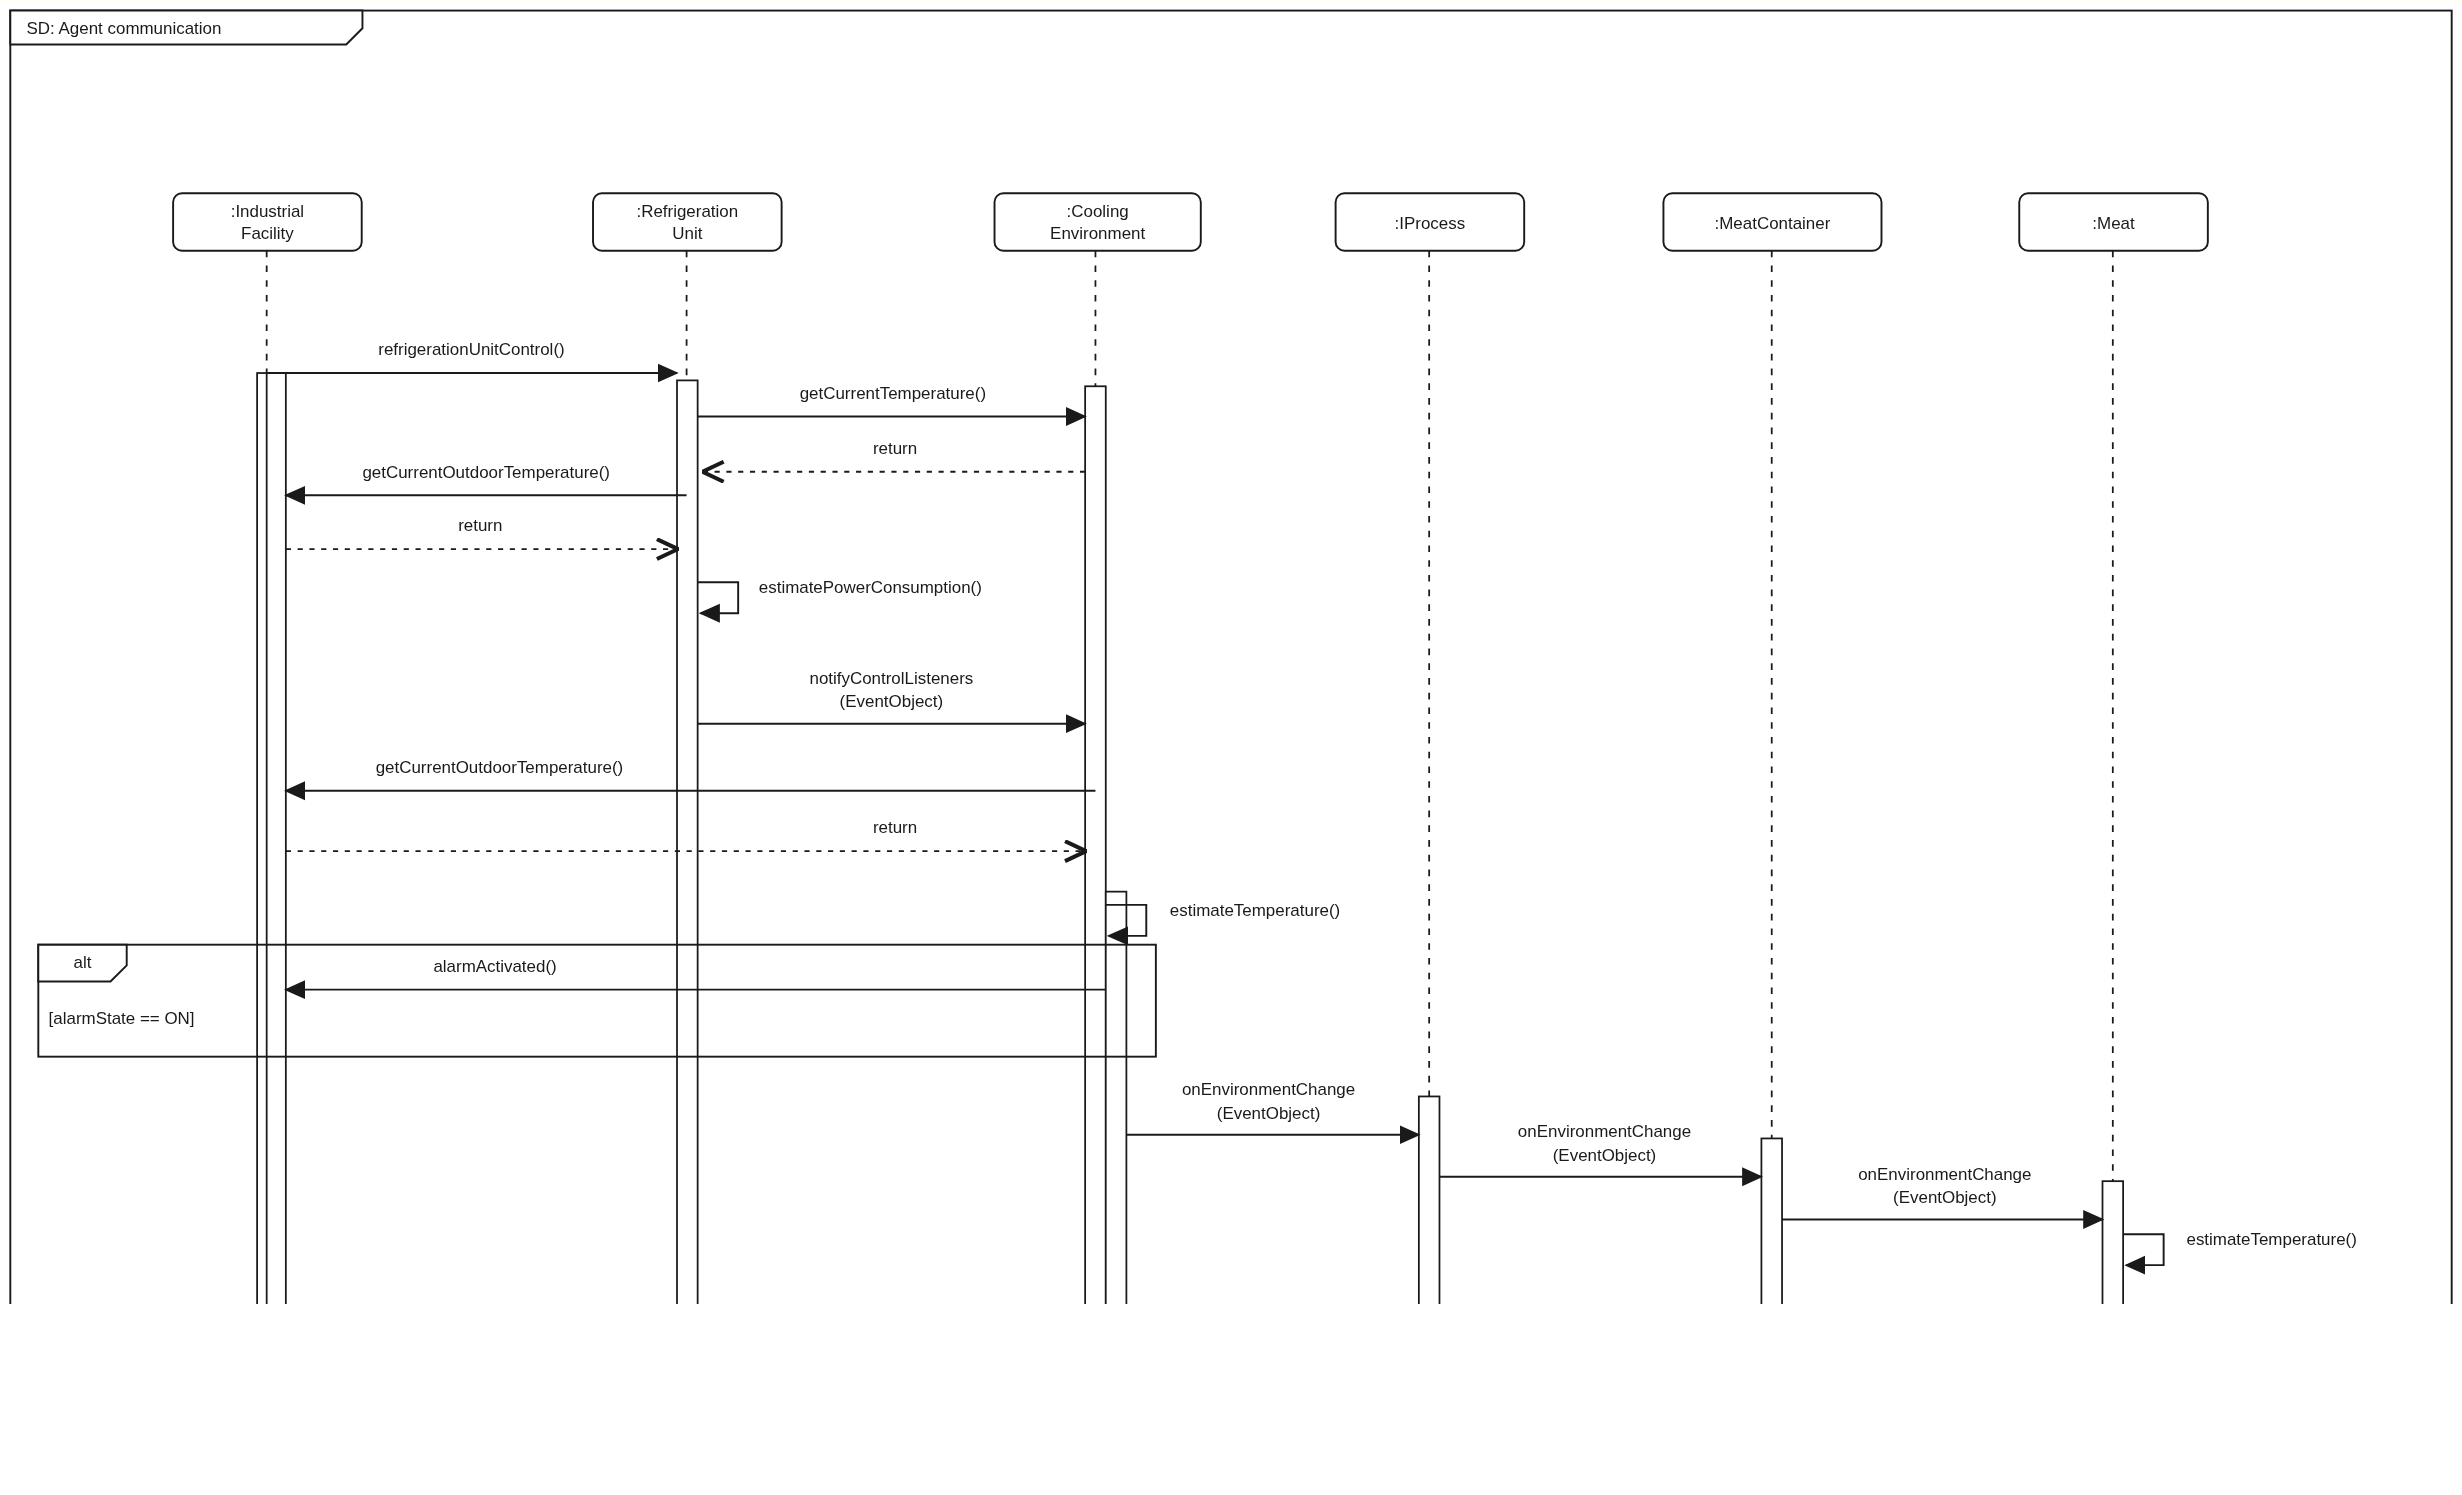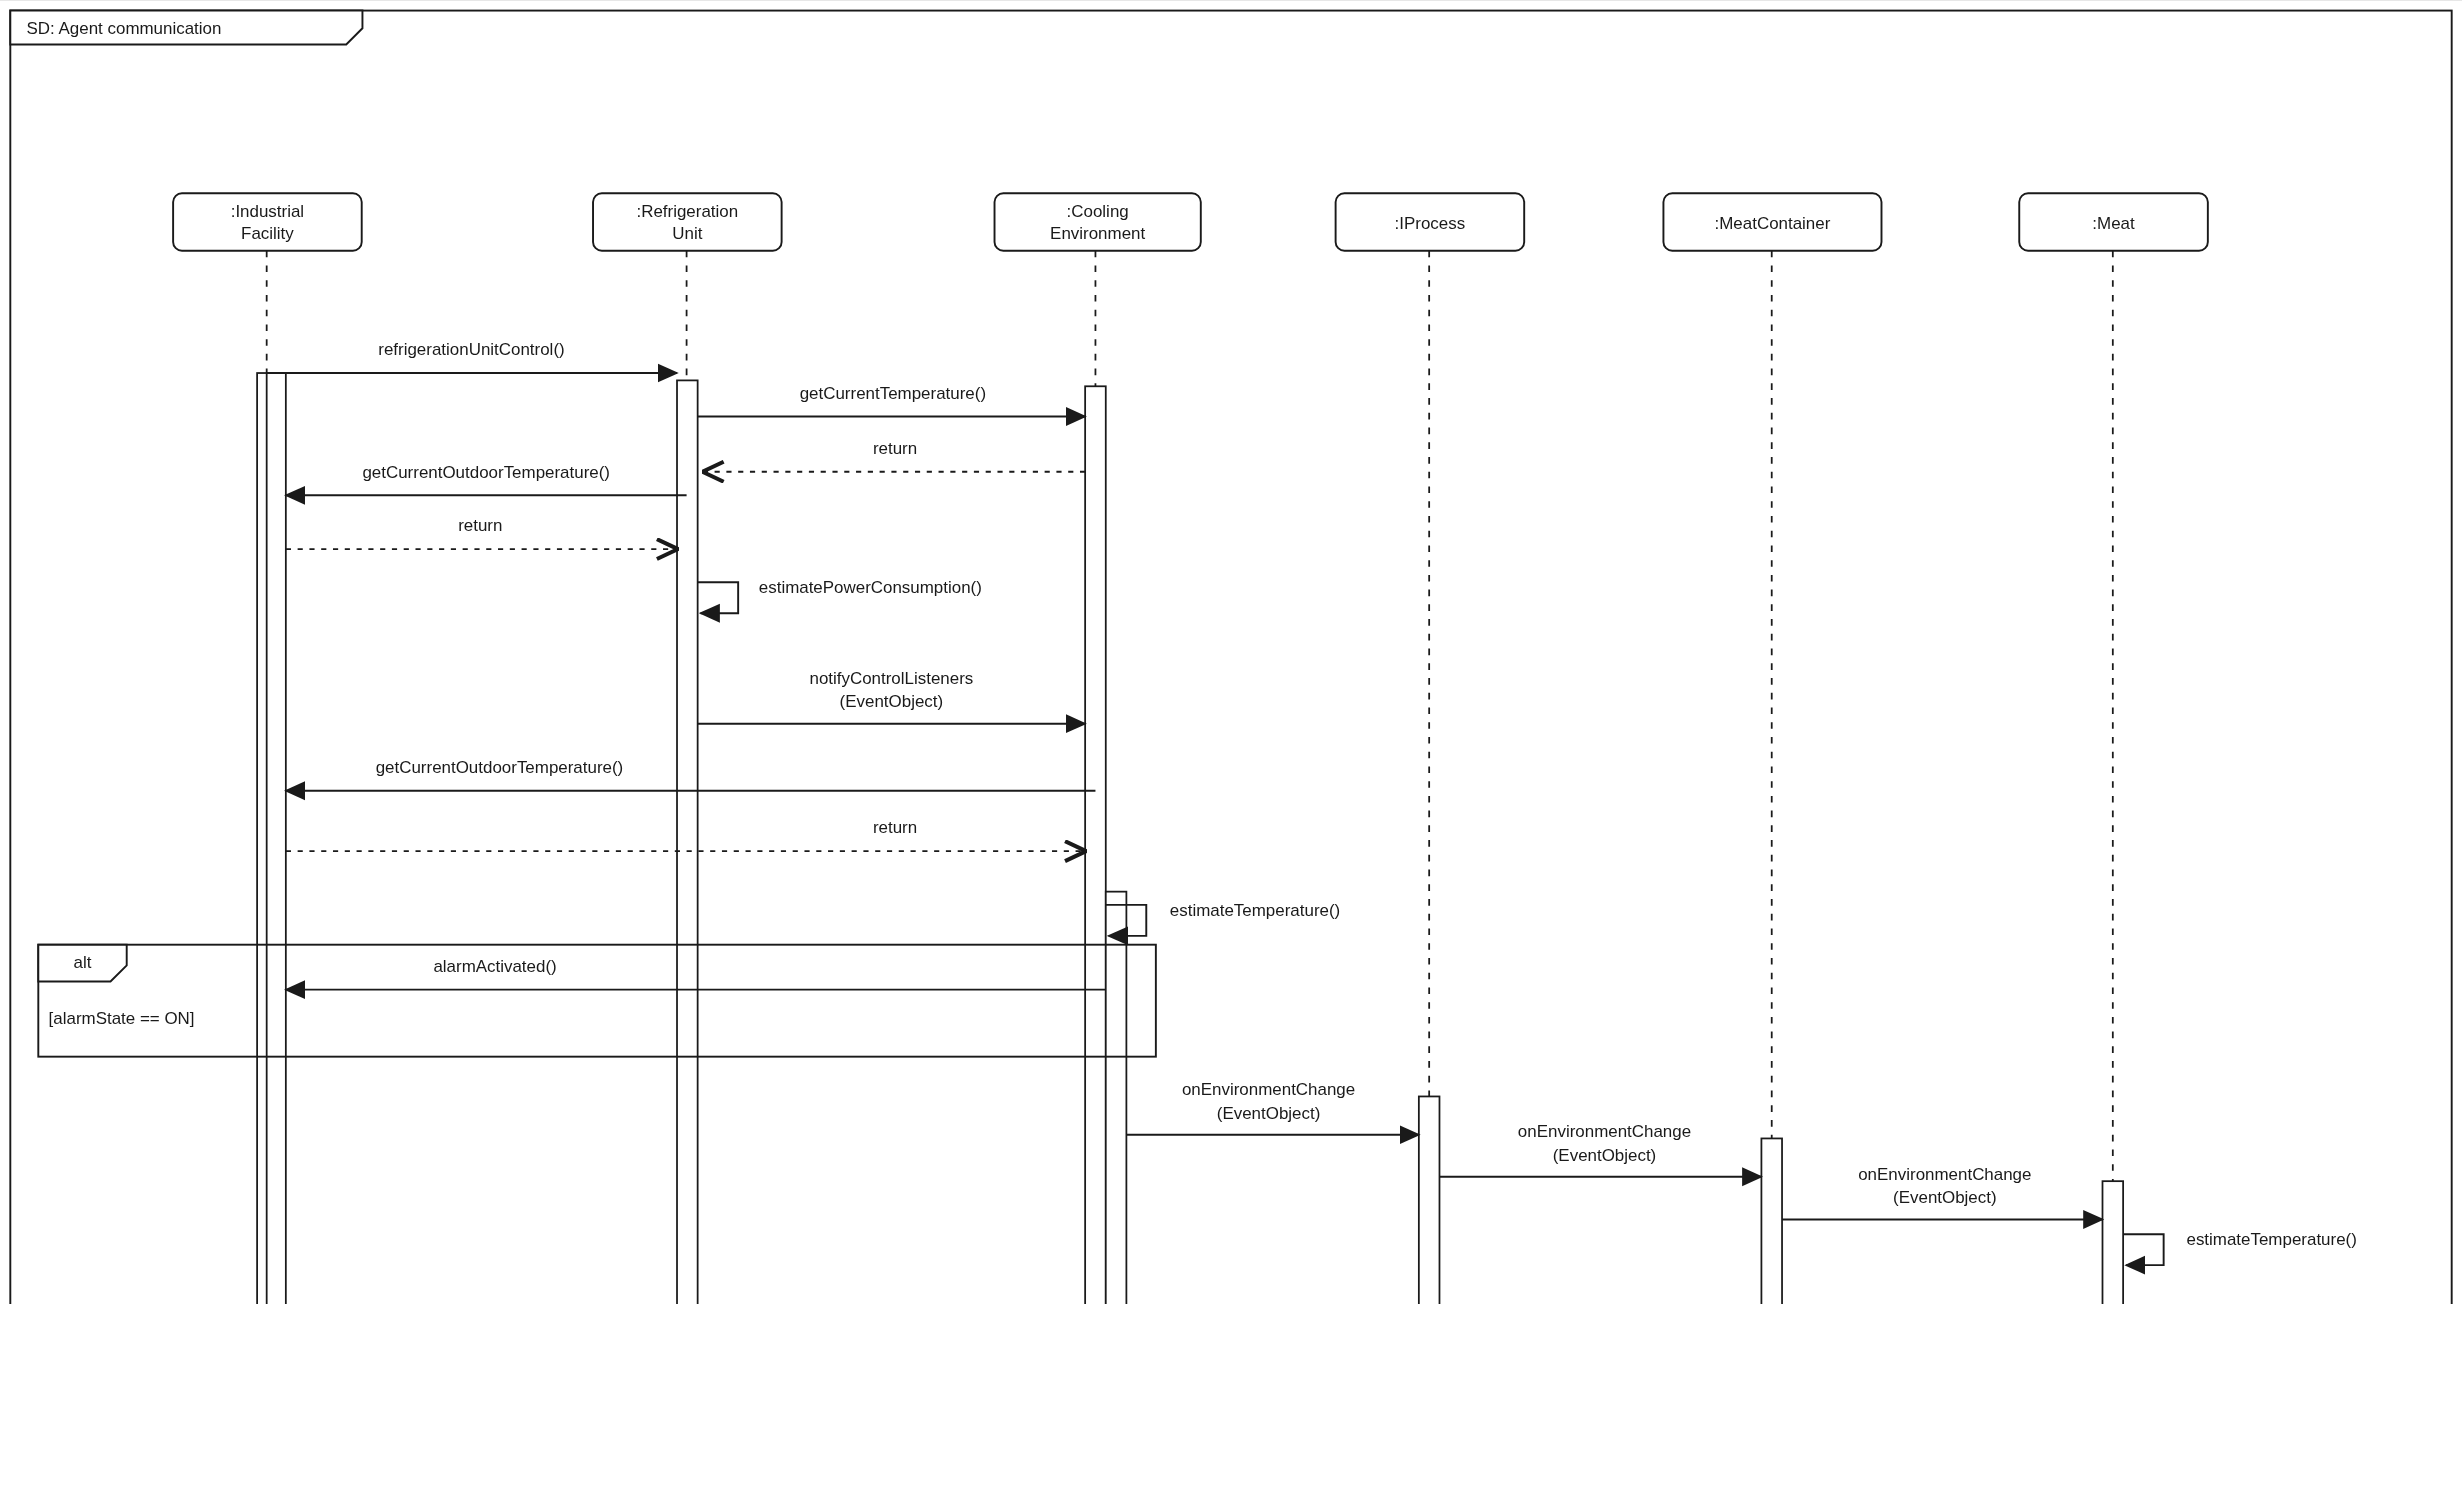--- a/index.html
+++ b/index.html
@@ -1,17 +1,17 @@
 <!DOCTYPE html>
 <html style="font-size:11.8px"><head>
 <meta charset="utf-8">
 <style>
   html,body{margin:0;padding:0;background:#ffffff;}
   body{font-family:"Liberation Sans",sans-serif;}
-  #stage{position:relative;width:2462px;height:1304px;background:#a3a3a3;overflow:hidden;}
+  #stage{position:relative;width:2462px;height:1304px;background:#fef9c3;overflow:hidden;}
   svg{display:block;}
   .lbl{font-family:"Liberation Sans",sans-serif;font-size:23px;fill:#1a1a1a;}
   .msg{font-family:"Liberation Sans",sans-serif;font-size:23px;fill:#1a1a1a;}
   .frame-ttl{font-family:"Liberation Sans",sans-serif;font-size:23px;fill:#1a1a1a;}
   .guard{font-family:"Liberation Sans",sans-serif;font-size:23px;fill:#1a1a1a;}
 </style>
 </head>
 <body>
 
 <div id="stage">

